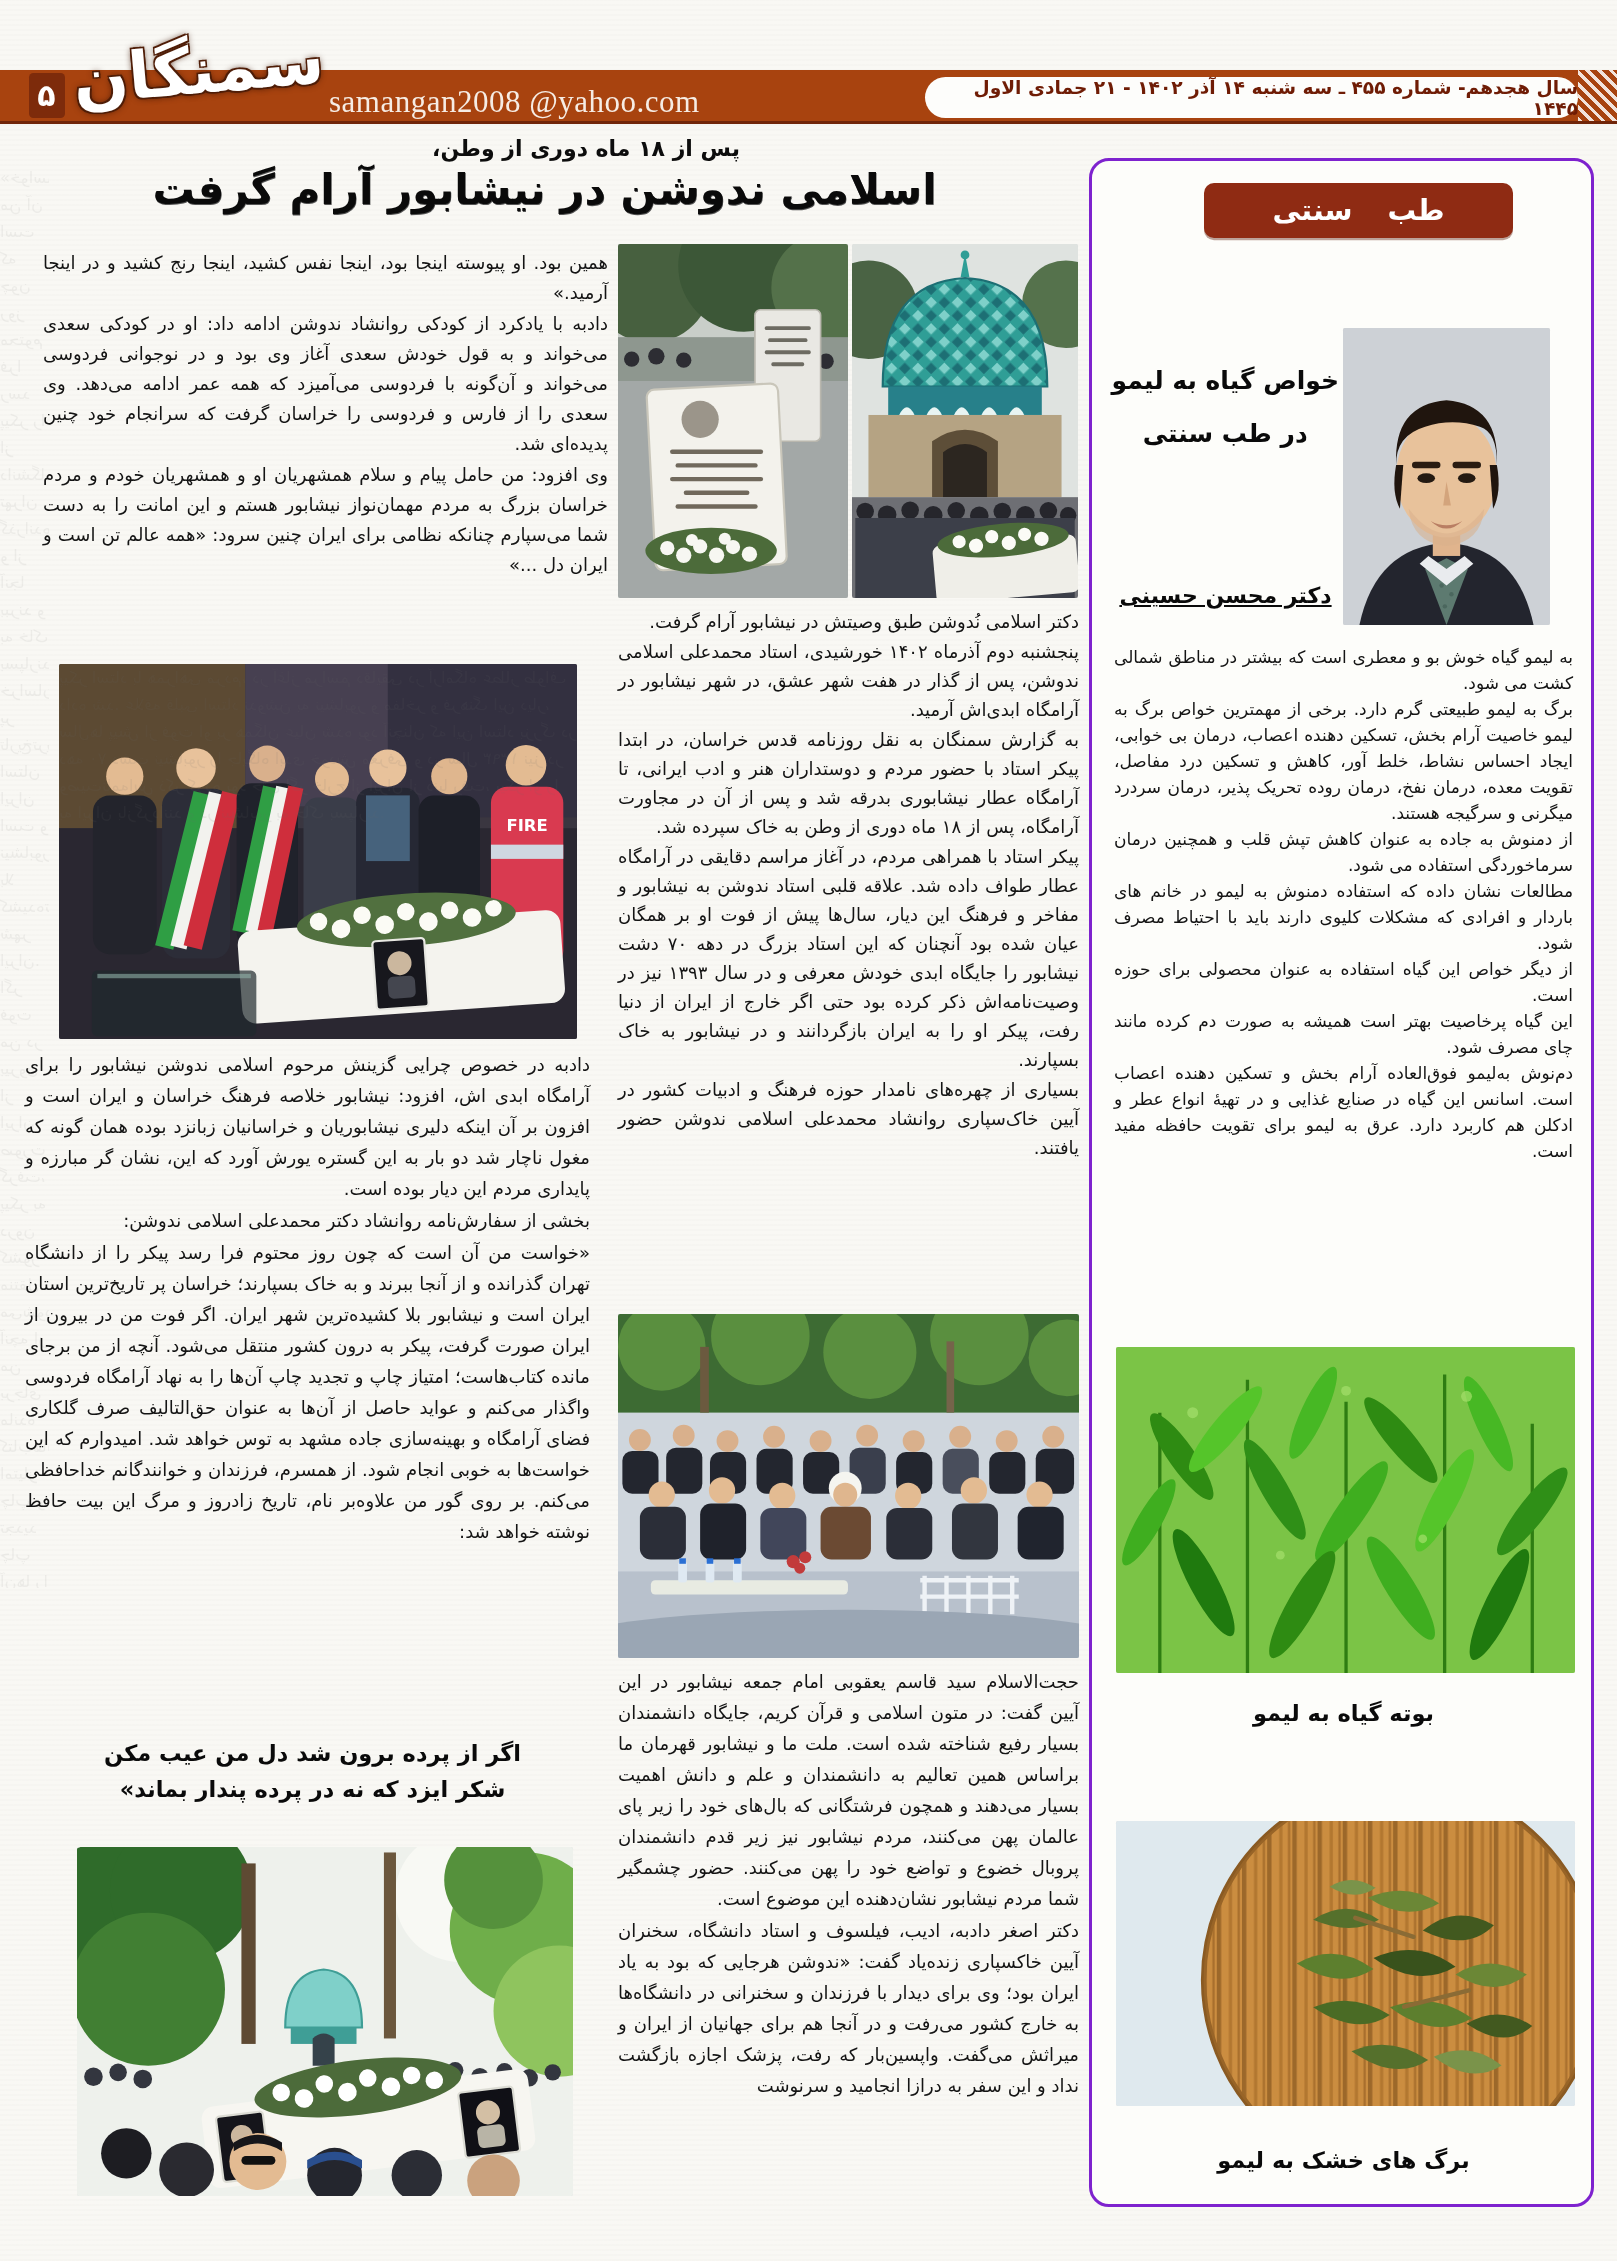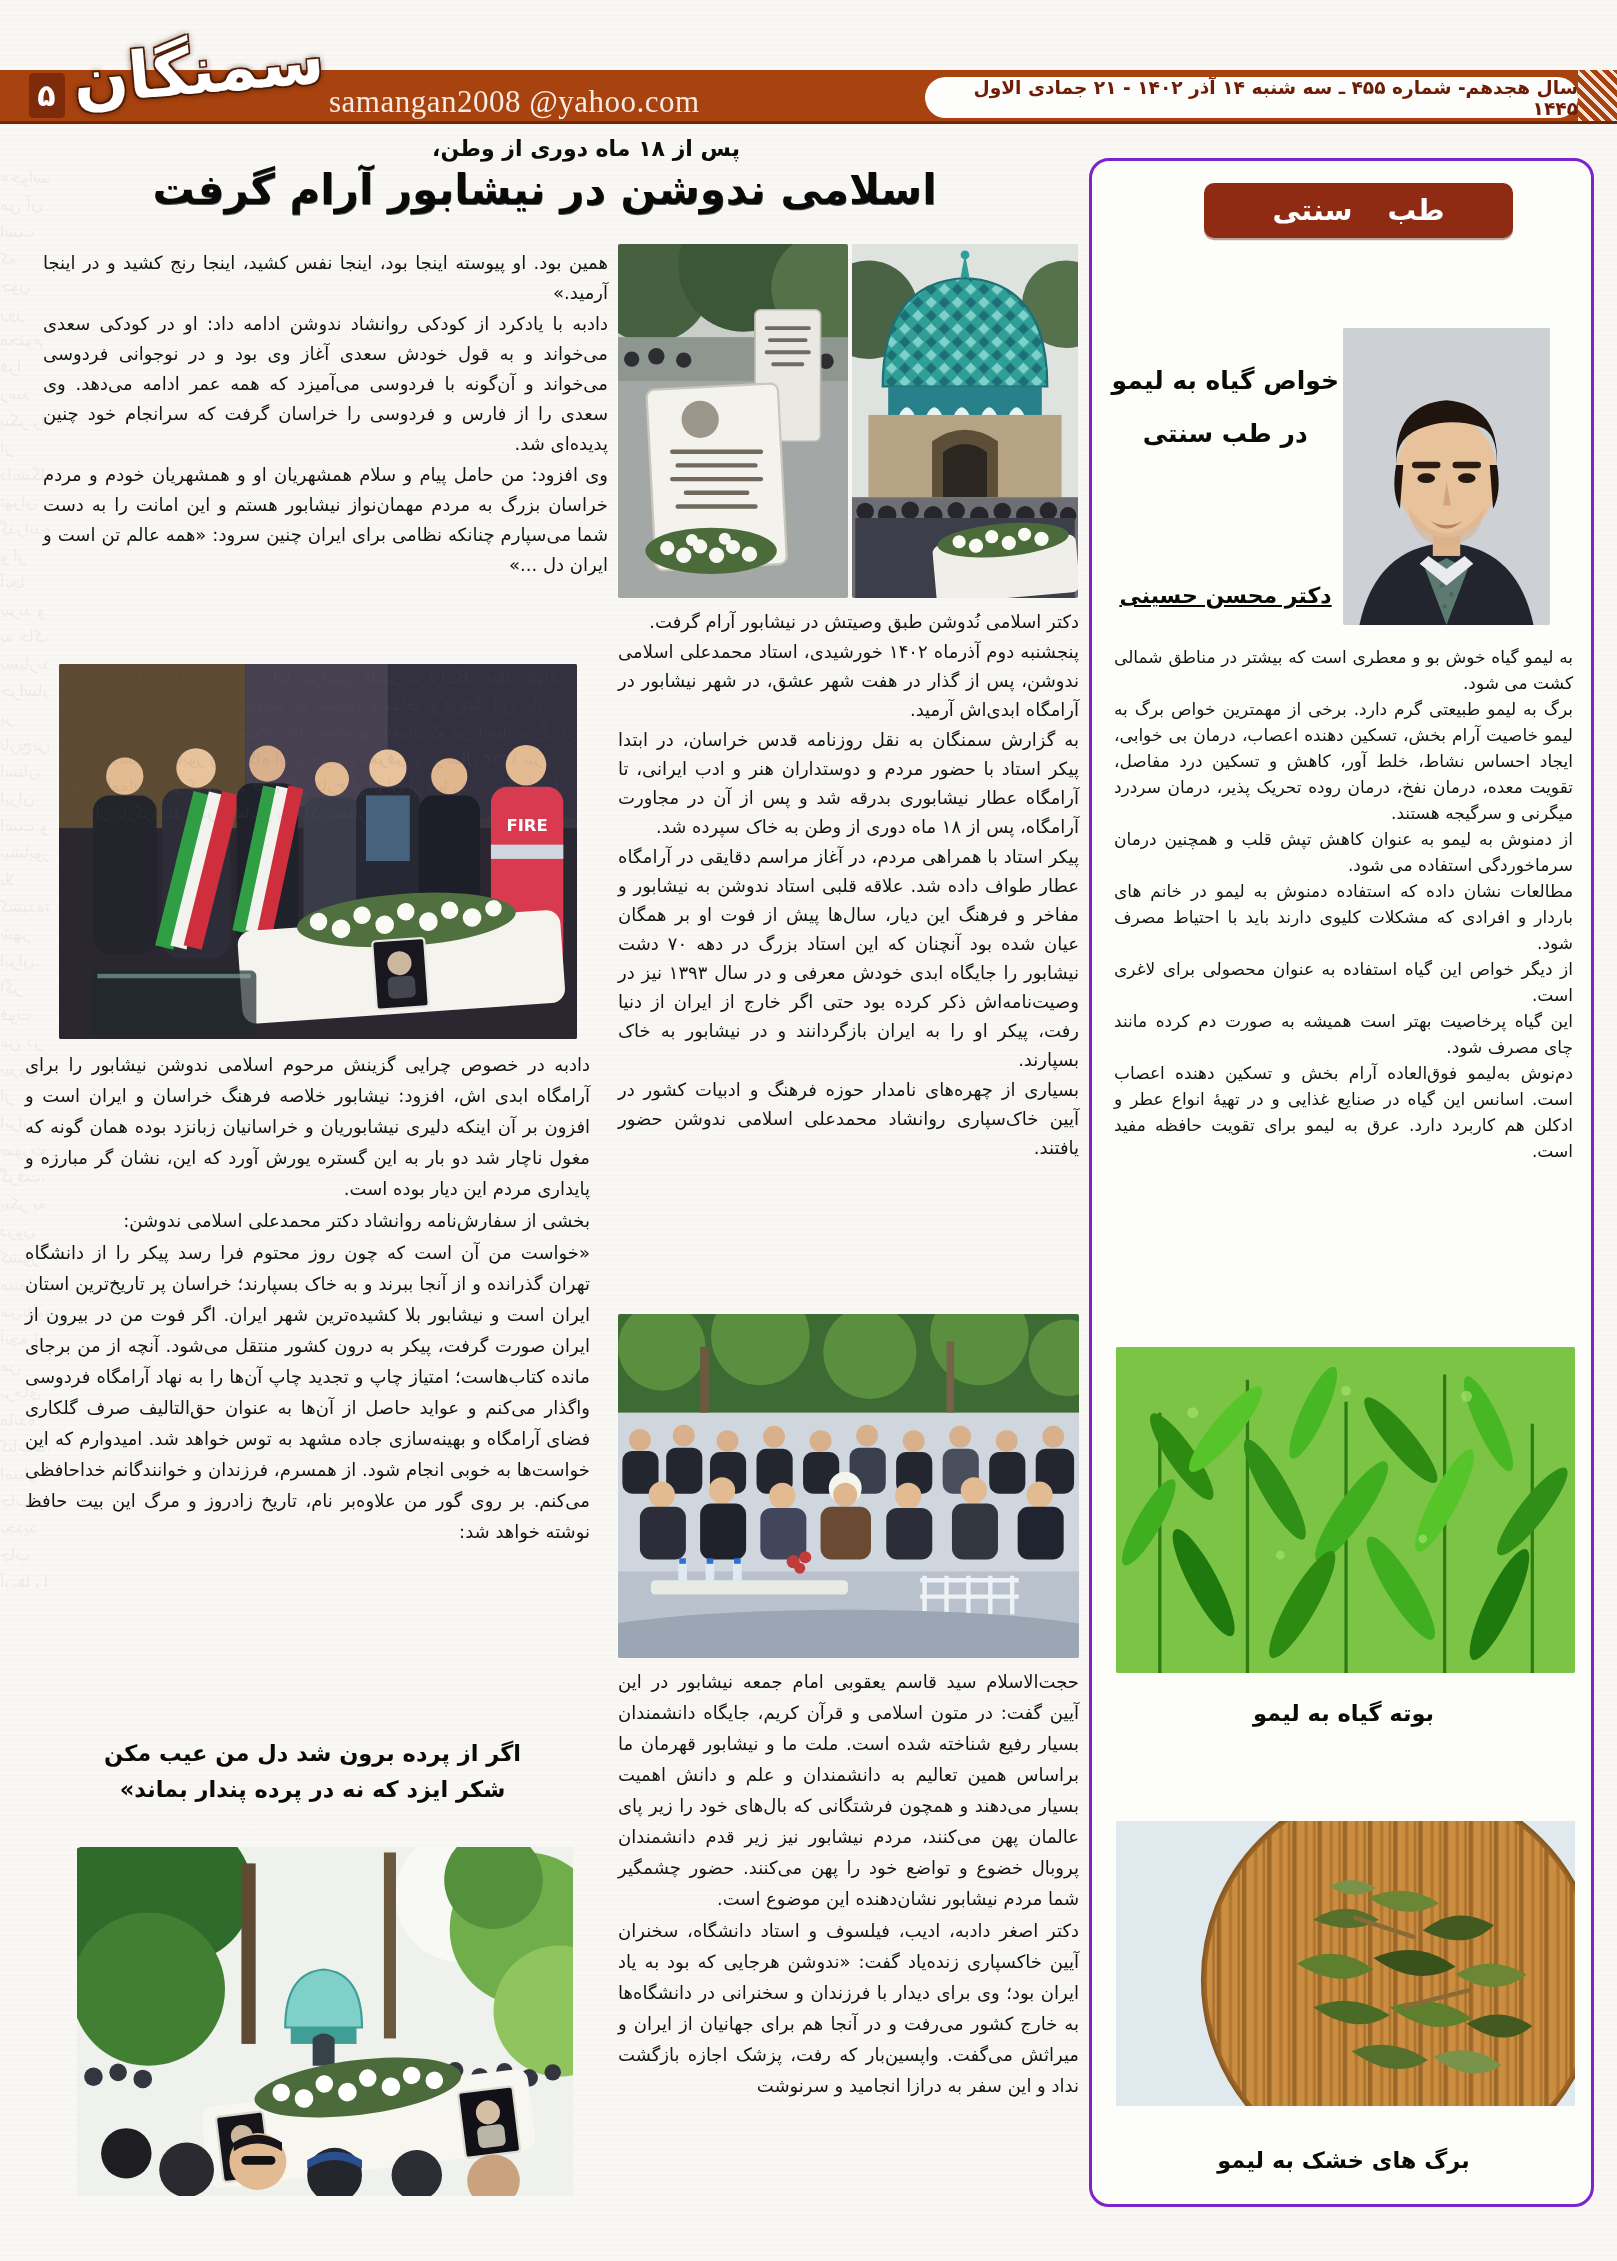--- a/index.html
+++ b/index.html
@@ -488,23 +488,23 @@
       <path d="M160 352 Q189 368 218 352 Q189 380 160 352 Z" fill="#b97e63"></path>
       <path d="M120 330 Q189 420 258 330 Q252 392 189 398 Q126 392 120 330 Z" fill="#d9b08c" opacity=".55"></path>
     </svg>
   </div>
 
   <div class="side-author rtl">دکتر محسن حسینی</div>
 
   <div class="side-body rtl just">
     <p>به لیمو گیاه خوش بو و معطری است که بیشتر در مناطق شمالی کشت می شود.</p>
     <p>برگ به لیمو طبیعتی گرم دارد. برخی از مهمترین خواص برگ به لیمو خاصیت آرام بخش، تسکین دهنده اعصاب، درمان بی خوابی، ایجاد احساس نشاط، خلط آور، کاهش و تسکین درد مفاصل، تقویت معده، درمان نفخ، درمان روده تحریک پذیر، درمان سردرد میگرنی و سرگیجه هستند.</p>
-    <p>از دمنوش به لیمو به عنوان کاهش تپش قلب و همچنین درمان سرماخوردگی استفاده می شود.</p>
+    <p>از دمنوش به جاده به عنوان کاهش تپش قلب و همچنین درمان سرماخوردگی استفاده می شود.</p>
     <p>مطالعات نشان داده که استفاده دمنوش به لیمو در خانم های باردار و افرادی که مشکلات کلیوی دارند باید با احتیاط مصرف شود.</p>
-    <p>از دیگر خواص این گیاه استفاده به عنوان محصولی برای لاغری است.</p>
+    <p>از دیگر خواص این گیاه استفاده به عنوان محصولی برای حوزه است.</p>
     <p>این گیاه پرخاصیت بهتر است همیشه به صورت دم کرده مانند چای مصرف شود.</p>
     <p>دم‌نوش به‌لیمو فوق‌العاده آرام بخش و تسکین دهنده اعصاب است. اسانس این گیاه در صنایع غذایی و در تهیهٔ انواع عطر و ادکلن هم کاربرد دارد. عرق به لیمو برای تقویت حافظه مفید است.</p>
   </div>
 
   <div class="side-photo photo" style="top:1186px;width:459px;height:326px;">
     <svg viewBox="0 0 838 595" preserveAspectRatio="none">
       <rect width="838" height="595" fill="#8ccb54"></rect>
       <rect width="838" height="595" fill="#6fbf3e" opacity=".6"></rect>
       <g stroke="#2e7d12" stroke-width="6" fill="none">
         <path d="M80 595 V120"></path>

